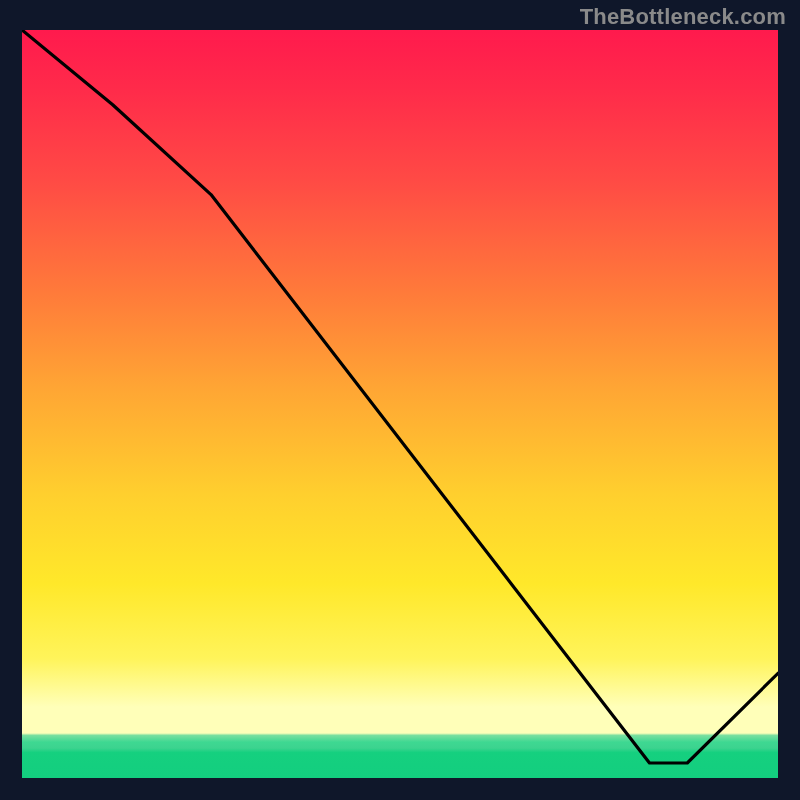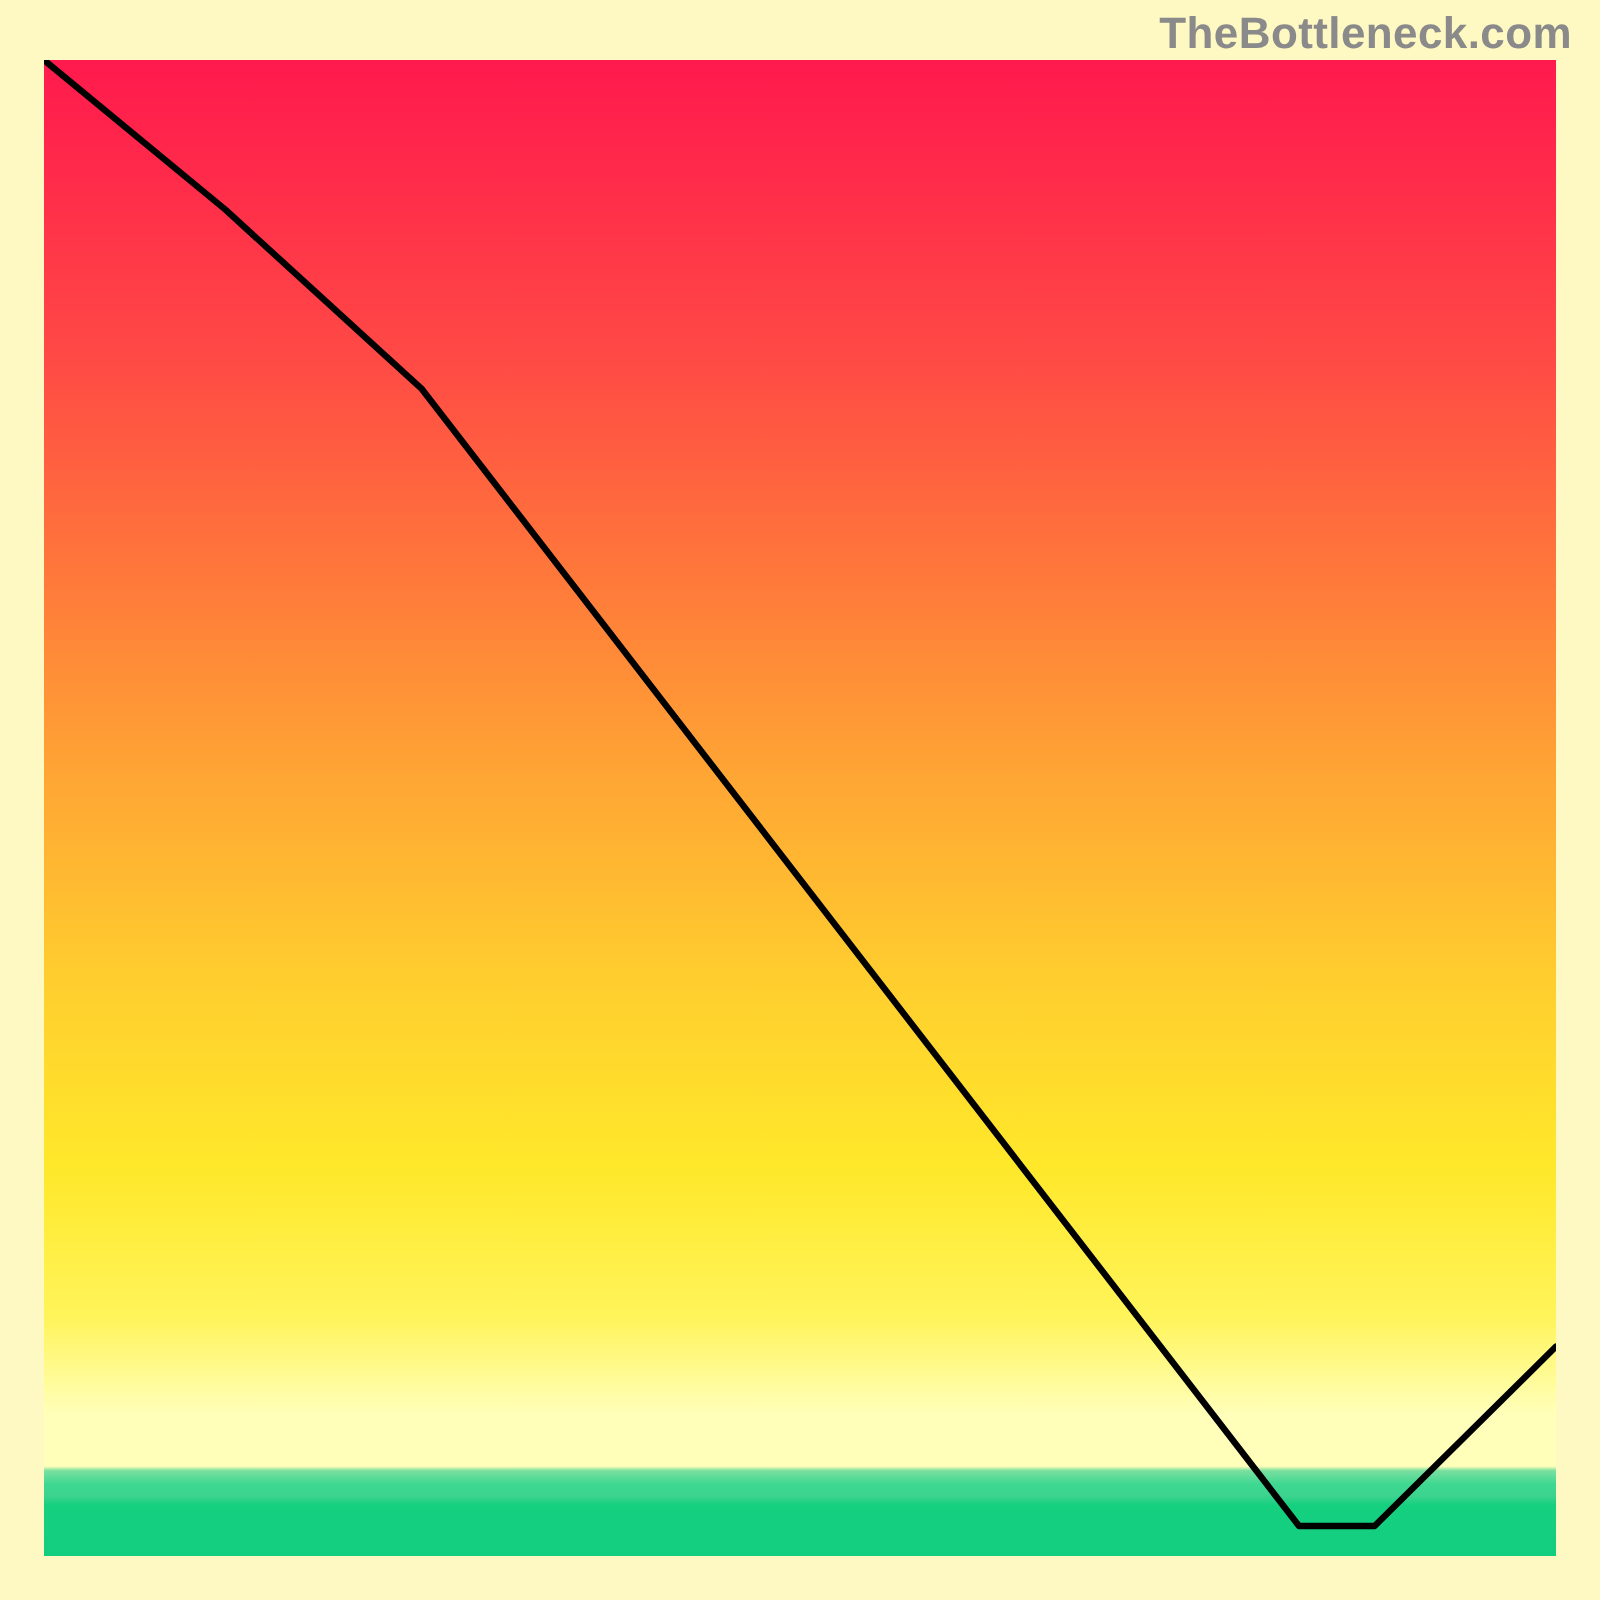--- a/index.html
+++ b/index.html
@@ -1,21 +1,21 @@
 <!DOCTYPE html>
 <html><head>
 <meta charset="utf-8">
 <style>
   * { margin: 0; padding: 0; box-sizing: border-box; }
   html, body { width: 800px; height: 800px; background: #000; overflow: hidden; }
   .canvas {
     position: relative;
     width: 800px;
     height: 800px;
-    background: #fef9c3;
+    background: #0f172a;
   }
   .watermark {
     position: absolute;
     top: 4px;
     right: 14px;
     font-family: Arial, Helvetica, sans-serif;
     font-size: 22px;
     font-weight: 600;
     color: #8a8a8a;
     letter-spacing: 0.2px;

